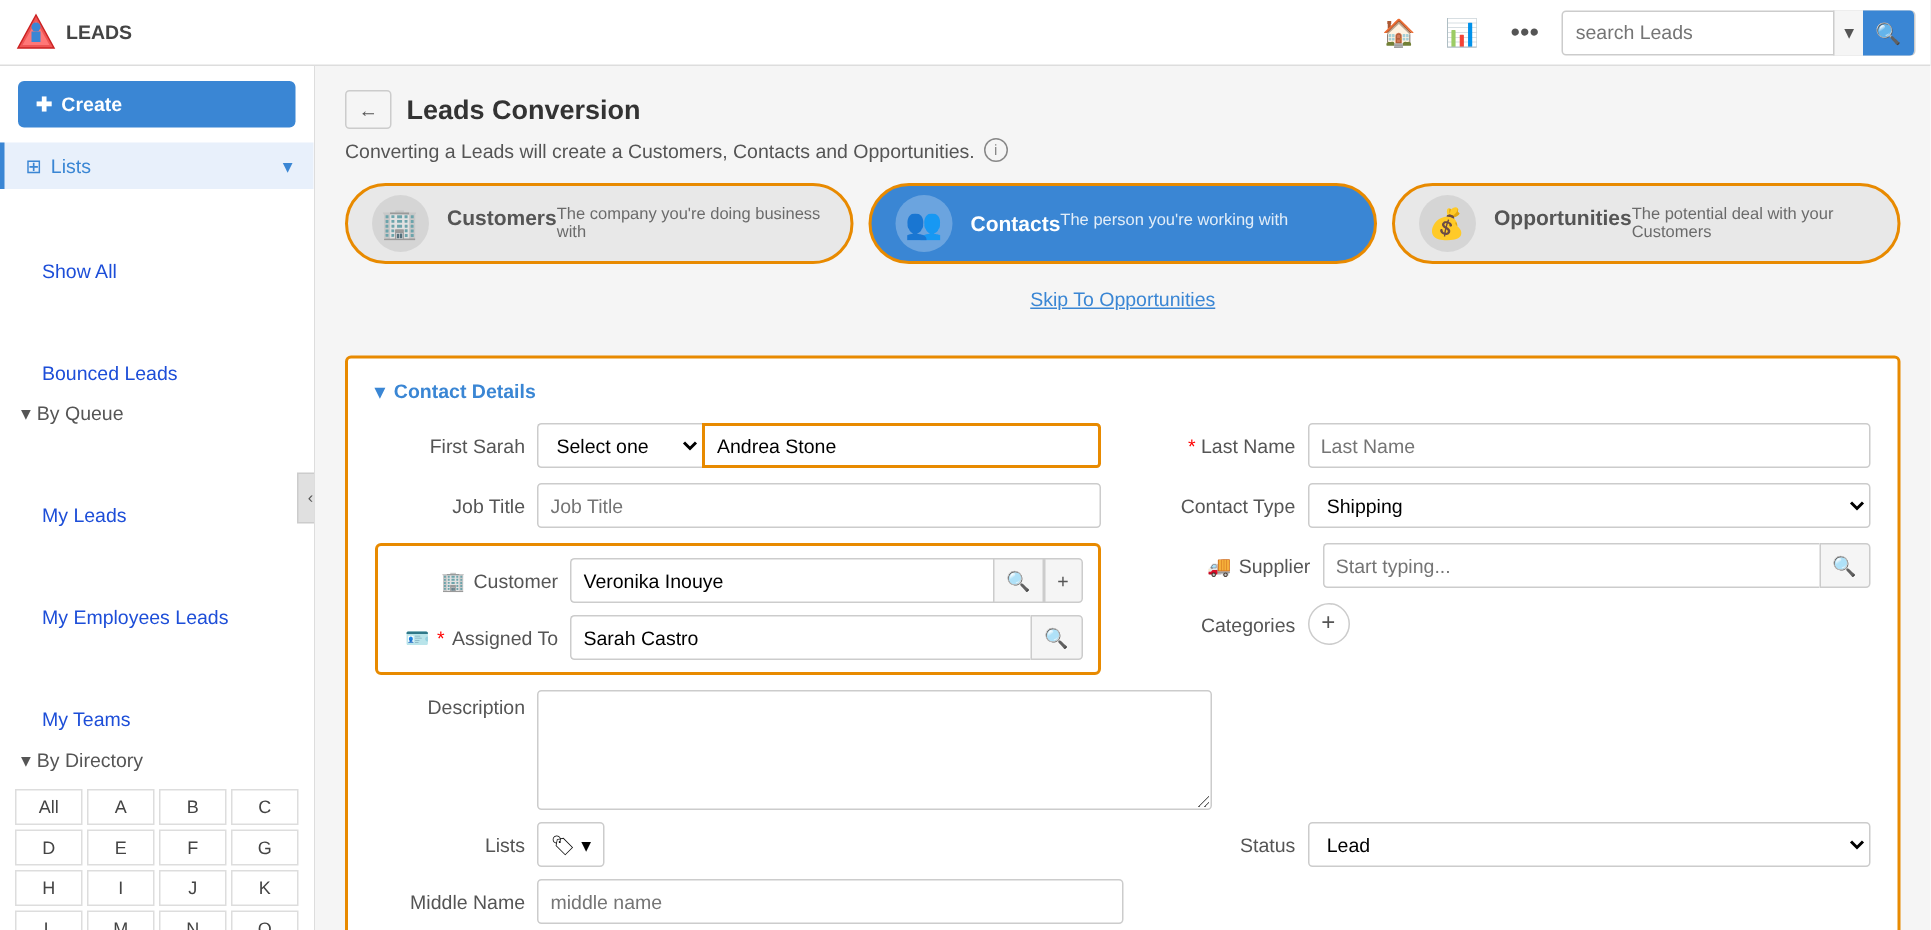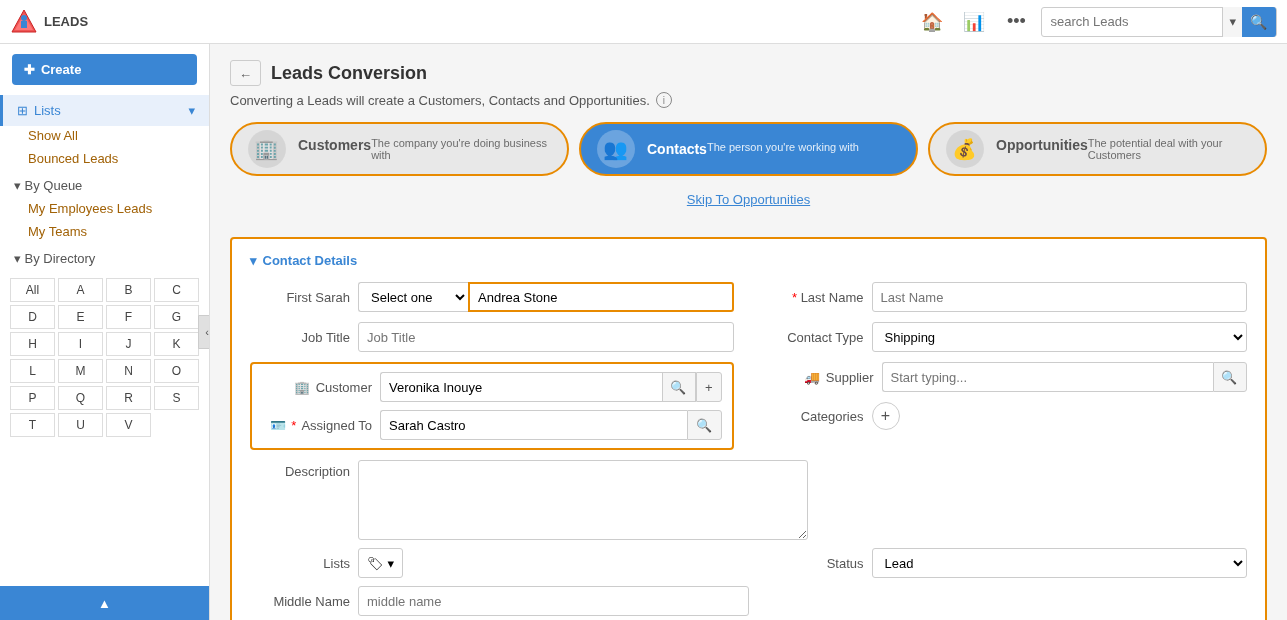--- a/index.html
+++ b/index.html
@@ -124,22 +124,23 @@
     .sidebar-nav-item.active {
       background: #e8f0fb;
       border-left: 3px solid #3a86d4;
       color: #3a86d4;
     }
     .sidebar-nav-item .label { flex: 1; font-size: 13px; }
     .sidebar-nav-item .icon { margin-right: 6px; }
     .sidebar-sub-item {
       padding: 2px 14px 6px 28px;
       cursor: pointer;
-      color: #a16207;
-      font-size: 13px;
+      color: #1d4ed8;
+      font-size: 13px;
+      margin-top: 45px;
     }
     .sidebar-section-header {
       padding: 6px 14px;
       color: #555;
       font-size: 12px;
       display: flex;
       align-items: center;
       gap: 4px;
       cursor: pointer;
     }
@@ -519,20 +520,23 @@
     <div class="sidebar-sub-item">
       <span>Show All</span>
     </div>
     <div class="sidebar-sub-item">
       <span>Bounced Leads</span>
     </div>
 
     <div class="sidebar-section-header">
       <span>▾</span>
       <span>By Queue</span>
+    </div>
+    <div class="sidebar-sub-item">
+      <span>My Leads</span>
     </div>
     <div class="sidebar-sub-item">
       <span>My Employees Leads</span>
     </div>
     <div class="sidebar-sub-item">
       <span>My Teams</span>
     </div>
 
     <div class="sidebar-section-header">
       <span>▾</span>

